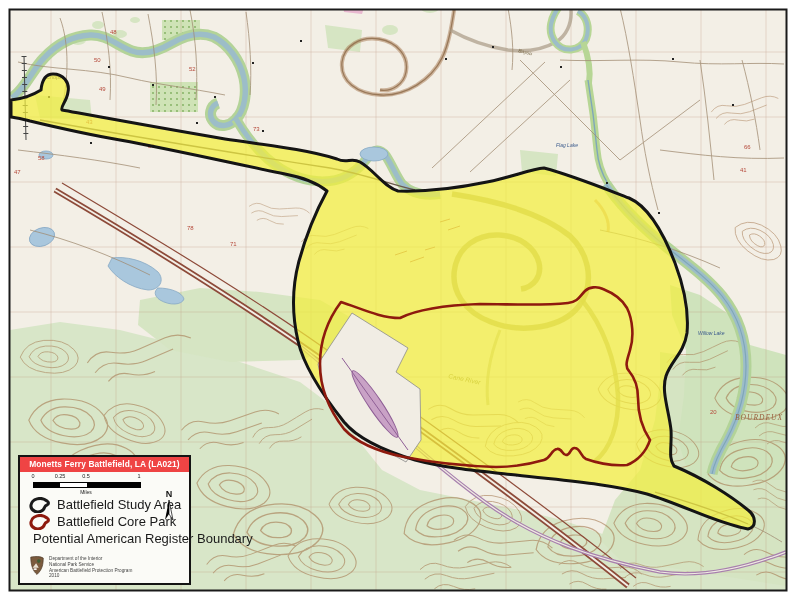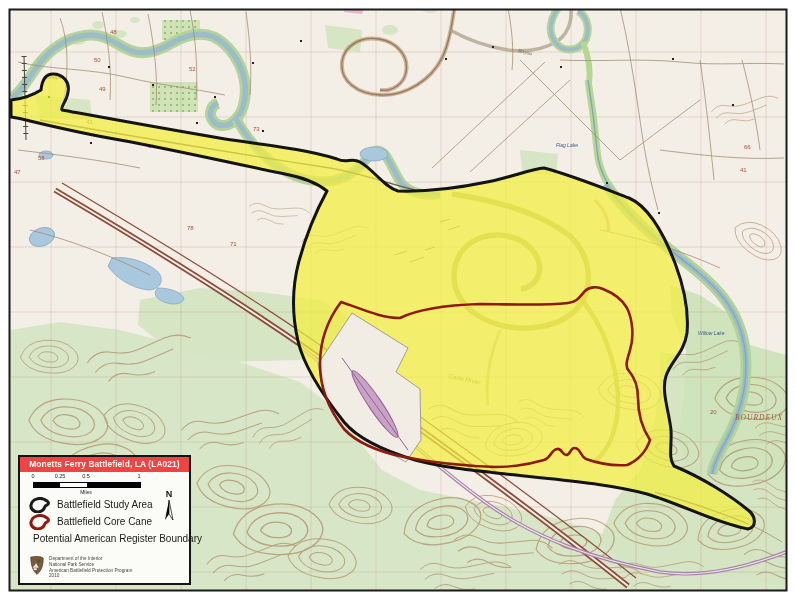--- a/index.html
+++ b/index.html
@@ -14,21 +14,21 @@
   .scale-wrap{position:relative;height:24px;}
   .scale-bar{position:absolute;left:13px;top:10px;width:106px;height:4px;border:1px solid #000;
     background:linear-gradient(to right,#000 0 25%,#fff 25% 50%,#000 50% 100%);}
   .tick{position:absolute;top:1px;font-size:5.5px;color:#222;transform:translateX(-50%);}
   .t0{left:13px}.t25{left:40px}.t50{left:66px}.t100{left:119px}
   .scale-unit{position:absolute;left:13px;top:17px;width:106px;text-align:center;font-size:5px;color:#222;}
   .north{position:absolute;right:13px;top:33px;width:14px;text-align:center;}
   .north-label{font-size:9px;font-weight:bold;color:#111;line-height:9px;}
   .legend-items{margin:0 0 0 8px;}
   .legend-item{display:flex;align-items:center;height:17px;gap:5px;}
-  .item-label{font-size:10px;color:#1a1a1a;white-space:nowrap;}
+  .item-label{font-size:13px;color:#1a1a1a;white-space:nowrap;}
   .credit{position:absolute;left:9px;bottom:4px;display:flex;gap:4px;align-items:flex-start;}
   .credit-text div{font-size:4.7px;line-height:5.7px;color:#444;white-space:nowrap;}
 </style>
 </head>
 <body>
 
 <div class="screenshot">
 
 <svg class="map" width="796" height="600" viewBox="0 0 796 600">
   <defs>
@@ -279,21 +279,21 @@
     <div class="legend-item">
       <svg width="24" height="16" viewBox="0 0 24 16">
         <path d="M19,4 C13,-1 4,2 3,8 C2,14 10,17 15,13 C17,11 16,9 19,8 C21,7 21,5 19,4" fill="none" stroke="#1a1a1a" stroke-width="3" stroke-linecap="round"></path>
       </svg>
       <span class="item-label">Battlefield Study Area</span>
     </div>
     <div class="legend-item">
       <svg width="24" height="16" viewBox="0 0 24 16">
         <path d="M19,4 C13,-1 4,2 3,8 C2,14 10,17 15,13 C17,11 16,9 19,8 C21,7 21,5 19,4" fill="none" stroke="#8e1a0e" stroke-width="3" stroke-linecap="round"></path>
       </svg>
-      <span class="item-label">Battlefield Core Cane</span>
+      <span class="item-label">Battlefield Core Park</span>
     </div>
     <div class="legend-item">
       <svg width="24" height="16" viewBox="0 0 24 16">
         <path d="M19,4 C13,0 4,2 3,8 C2,14 10,17 15,13 C18,11 22,12 21,8 C21,5 21,5 19,4 Z" fill="#f3ee3e" stroke="#1a1a1a" stroke-width="1.6"></path>
       </svg>
       <span class="item-label">Potential American Register Boundary</span>
     </div>
   </div>
 
   <div class="credit">

